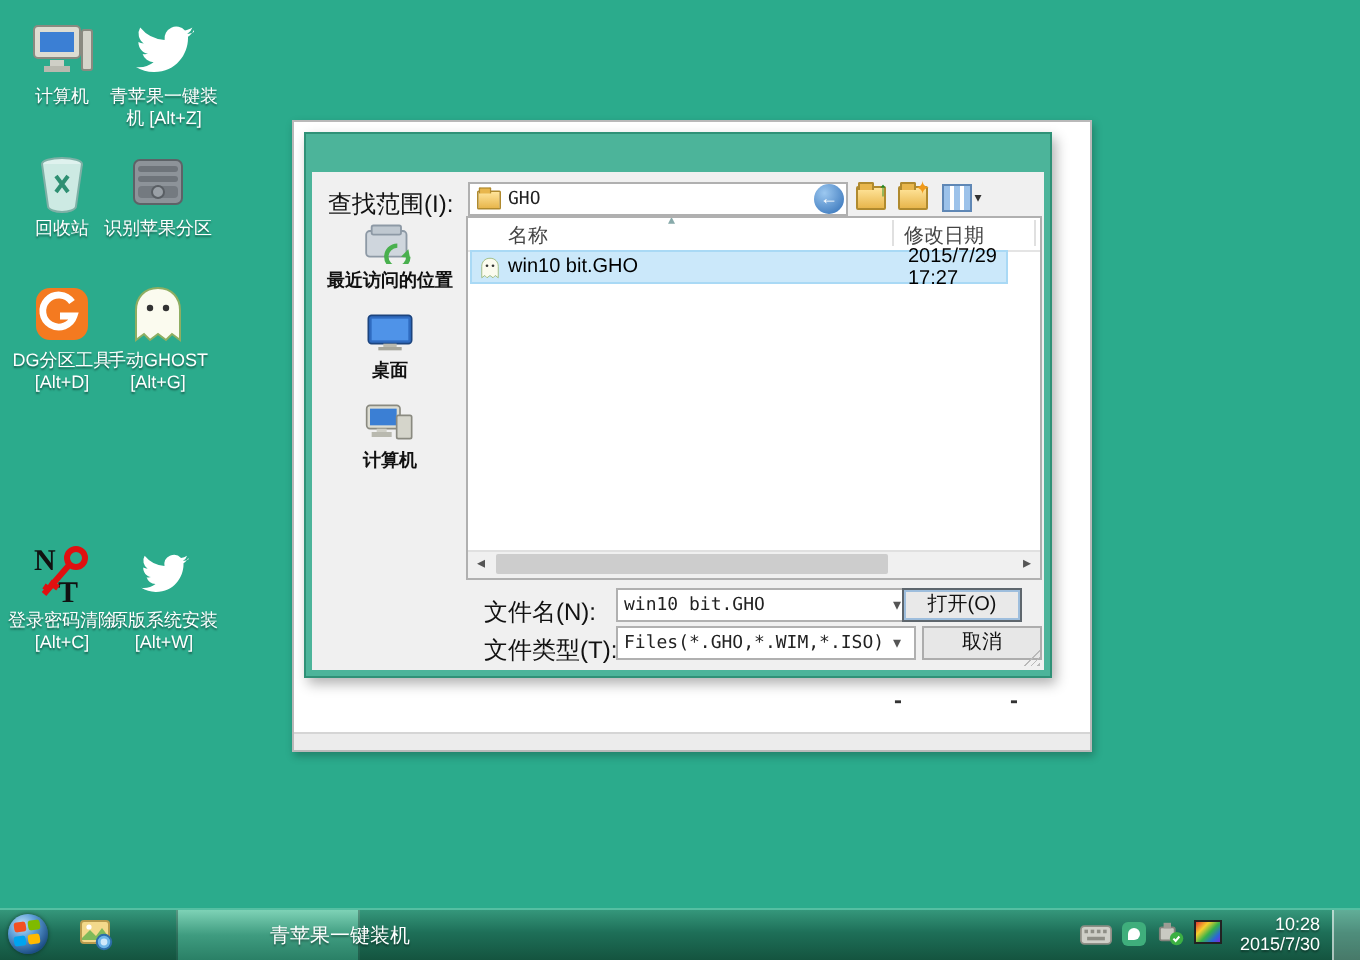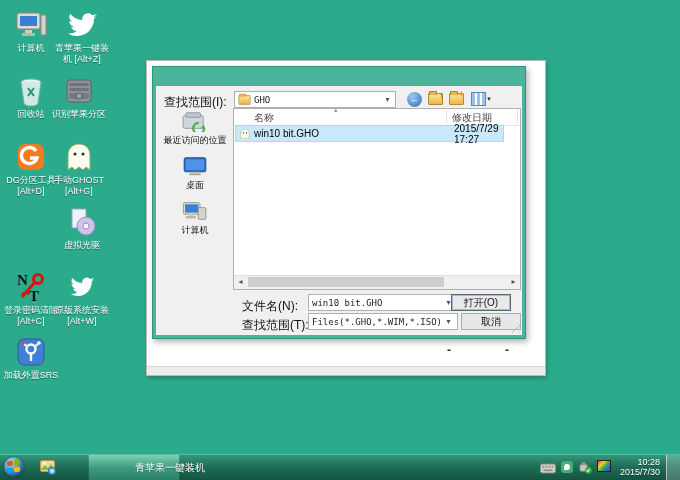--- a/index.html
+++ b/index.html
@@ -27,21 +27,21 @@
   .dlg-content{position:absolute;left:3px;right:3px;top:19px;bottom:3px;background:#f0f0f0;}
 
   .lbl{font-size:12px;color:#111;}
   .combo{background:#fff;border:1px solid #b0b0b0;display:flex;align-items:center;box-sizing:border-box;}
   .combo .val{flex:1;font-size:9px;color:#222;overflow:hidden;white-space:nowrap;}
   .combo .arr{width:11px;text-align:center;color:#555;font-size:8px;}
   .mono{font-family:"DejaVu Sans Mono","Liberation Mono",monospace;}
 
   .tbtn{position:absolute;width:17px;height:16px;display:flex;align-items:center;justify-content:center;}
 
-  .side-label{position:absolute;width:78px;text-align:center;font-size:9px;color:#111;}
+  .side-label{position:absolute;width:78px;text-align:center;font-size:9px;color:#111;font-weight:bold;}
 
   .listbox{position:absolute;left:77px;top:22px;width:288px;height:182px;background:#fff;border:1px solid #b0b0b0;box-sizing:border-box;overflow:hidden;}
   .lhead{position:absolute;left:0;top:0;right:0;height:16px;background:#fff;border-bottom:1px solid #e4e4e4;}
   .lhead .hcell{position:absolute;font-size:10px;color:#444;top:2px;}
   .hsep{position:absolute;top:1px;width:1px;height:13px;background:#e0e0e0;}
   .lrow-sel{position:absolute;left:1px;right:16px;top:16px;height:17px;background:#cbe8fa;border:1px solid #a9d9f5;display:flex;align-items:center;box-sizing:border-box;}
   .rowtext{font-size:10px;color:#000;}
   .hscroll{position:absolute;left:0;right:0;bottom:0;height:13px;background:#f0f0f0;border-top:1px solid #e0e0e0;}
   .harrow{position:absolute;top:0;width:13px;height:12px;color:#555;font-size:8px;text-align:center;line-height:12px;}
   .hthumb{position:absolute;left:14px;top:1px;width:196px;height:10px;background:#cdcdcd;border-radius:1px;}
@@ -135,30 +135,20 @@
       <svg viewBox="0 0 32 32">
           <path d="M16 3c-7 0-11 5-11 11v15l4-3 3 3 4-3 4 3 3-3 4 3V14c0-6-4-11-11-11z" fill="#fbfbef" stroke="#8fae62"></path>
           <circle cx="12" cy="13" r="1.6" fill="#333"></circle>
           <circle cx="20" cy="13" r="1.6" fill="#333"></circle>
         </svg>
     </div>
     <div class="dlabel">手动GHOST [Alt+G]</div>
   </div>
 
 
-  <div class="dicon" style="left:53px;top:205px">
-    <div class="ic">
-      <svg viewBox="0 0 32 32">
-          <rect x="6" y="3" width="14" height="19" fill="#eef3fa" stroke="#8ea6c0"></rect>
-          <circle cx="20" cy="20" r="9" fill="#cfc3e8" stroke="#9a8fc0"></circle>
-          <circle cx="20" cy="20" r="3" fill="#f6f6ff" stroke="#9a8fc0"></circle>
-        </svg>
-    </div>
-    <div class="dlabel">虚拟光驱</div>
-  </div>
 
   <div class="dicon" style="left:2px;top:270px">
     <div class="ic">
       <svg viewBox="0 0 32 32">
           <text x="2" y="14" font-size="15" font-weight="bold" fill="#111" font-family="serif">N</text>
           <text x="14" y="30" font-size="15" font-weight="bold" fill="#111" font-family="serif">T</text>
           <circle cx="23" cy="8" r="4.5" fill="none" stroke="#e01010" stroke-width="3"></circle>
           <path d="M20 11L7 26m3-6l4 3m-7-1l3 2" stroke="#e01010" stroke-width="3" fill="none"></path>
         </svg>
     </div>
@@ -167,47 +157,34 @@
 
   <div class="dicon" style="left:53px;top:270px">
     <div class="ic">
       <svg viewBox="0 0 32 32" style="width:26px;height:26px">
           <path fill="#fff" d="M31 7c-1.1.5-2.2.9-3.4 1a6 6 0 0 0 2.6-3.3c-1.1.7-2.4 1.2-3.7 1.5A5.9 5.9 0 0 0 16.3 11 16.8 16.8 0 0 1 4.1 4.8a5.9 5.9 0 0 0 1.8 7.9c-1 0-1.9-.3-2.7-.7v.1c0 2.9 2 5.3 4.8 5.8-.9.3-1.8.3-2.7.1a5.9 5.9 0 0 0 5.5 4.1A11.9 11.9 0 0 1 2 24.5 16.8 16.8 0 0 0 11.1 27c10.9 0 16.9-9 16.9-16.9v-.7c1.2-.9 2.2-1.9 3-3.4z"></path>
         </svg>
     </div>
     <div class="dlabel">原版系统安装 [Alt+W]</div>
   </div>
 
-  <div class="dicon" style="left:2px;top:335px">
-    <div class="ic">
-      <svg viewBox="0 0 32 32">
-          <rect x="3" y="3" width="26" height="26" rx="6" fill="#3f7fd6" stroke="#2a5c9e"></rect>
-          <circle cx="16" cy="13" r="4.5" fill="none" stroke="#fff" stroke-width="2.4"></circle>
-          <path d="M16 17v8" stroke="#fff" stroke-width="2.4"></path>
-          <path d="M9 8l4 3M23 8l-4 3" stroke="#e8e8e8" stroke-width="2.4"></path>
-          <circle cx="8" cy="7" r="1.8" fill="#e04a3a"></circle>
-          <circle cx="24" cy="7" r="1.8" fill="#fff"></circle>
-        </svg>
-    </div>
-    <div class="dlabel">加载外置SRS</div>
-  </div>
 
 
   <div class="abs bgwin">
     <span class="bgdash" style="right:94px;bottom:18px">-</span>
     <span class="bgdash" style="right:36px;bottom:18px">-</span>
     <div class="bgwin-bottom"></div>
   </div>
 
   <div class="abs dialog">
 
     <div class="dlg-content">
 
       <div class="abs lbl" style="left:8px;top:8px">查找范围(I):</div>
-      <div class="abs combo" style="left:78px;top:5px;width:162px;height:17px;padding:0 2px">
+      <div class="abs combo" style="left:78px;top:5px;width:190px;height:17px;padding:0 2px">
         <span class="folder" style="transform:scale(.8);margin-right:2px"></span>
         <span class="val mono">GHO</span>
         <span class="arr">▾</span>
       </div>
 
       <div class="tbtn" style="left:250px;top:5px">
         <span style="width:15px;height:15px;border-radius:50%;background:radial-gradient(circle at 35% 30%,#9cc8f0,#2d6cb5);color:#fff;font-size:9px;line-height:15px;text-align:center;display:block">←</span>
       </div>
       <div class="tbtn" style="left:271px;top:5px">
         <span class="folder"></span>
@@ -279,21 +256,21 @@
         </div>
       </div>
 
       <div class="abs lbl" style="left:86px;top:212px">文件名(N):</div>
       <div class="abs combo" style="left:152px;top:208px;width:150px;height:17px;padding:0 3px">
         <span class="val mono">win10 bit.GHO</span>
         <span class="arr">▾</span>
       </div>
       <div class="btn default" style="left:295px;top:208px">打开(O)</div>
 
-      <div class="abs lbl" style="left:86px;top:231px">查找范围(T):</div>
+      <div class="abs lbl" style="left:86px;top:231px">文件类型(T):</div>
       <div class="abs combo" style="left:152px;top:227px;width:150px;height:17px;padding:0 3px">
         <span class="val mono">Files(*.GHO,*.WIM,*.ISO)</span>
         <span class="arr">▾</span>
       </div>
       <div class="btn" style="left:305px;top:227px">取消</div>
 
       <div class="grip"></div>
     </div>
   </div>
 

